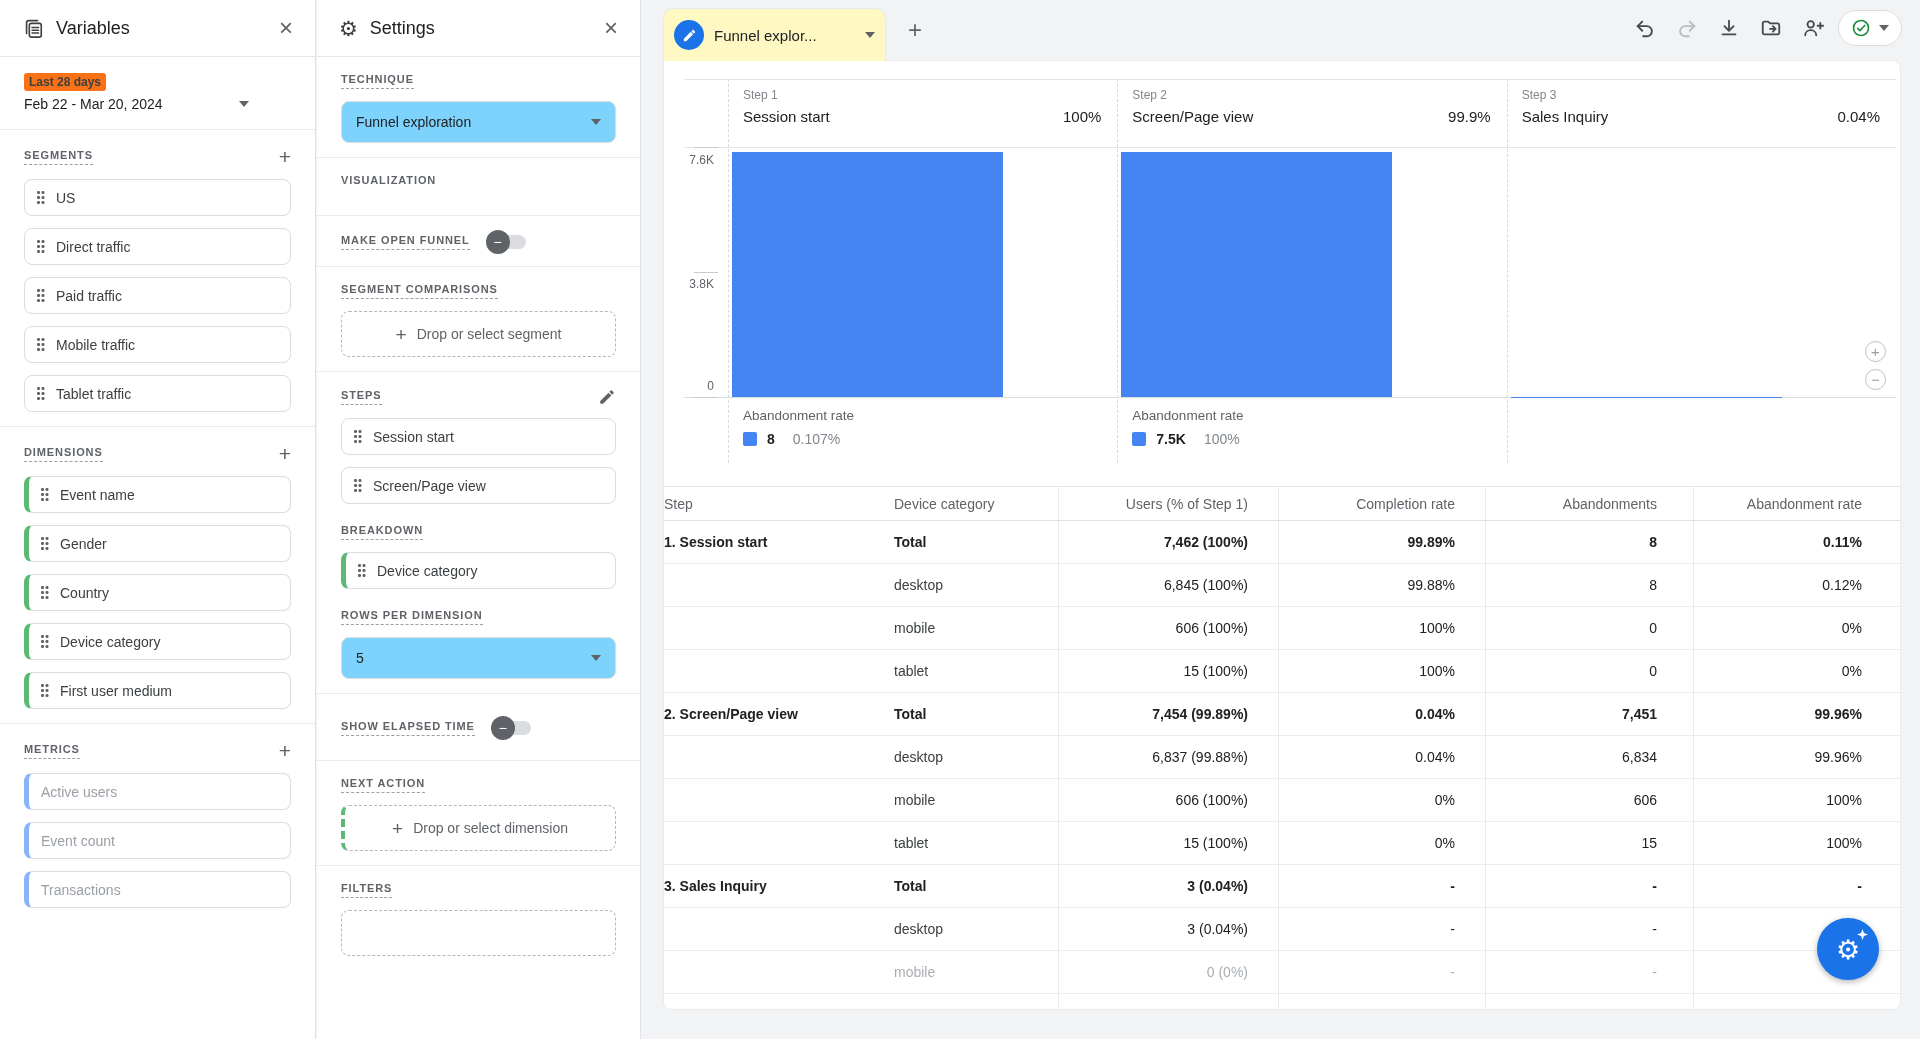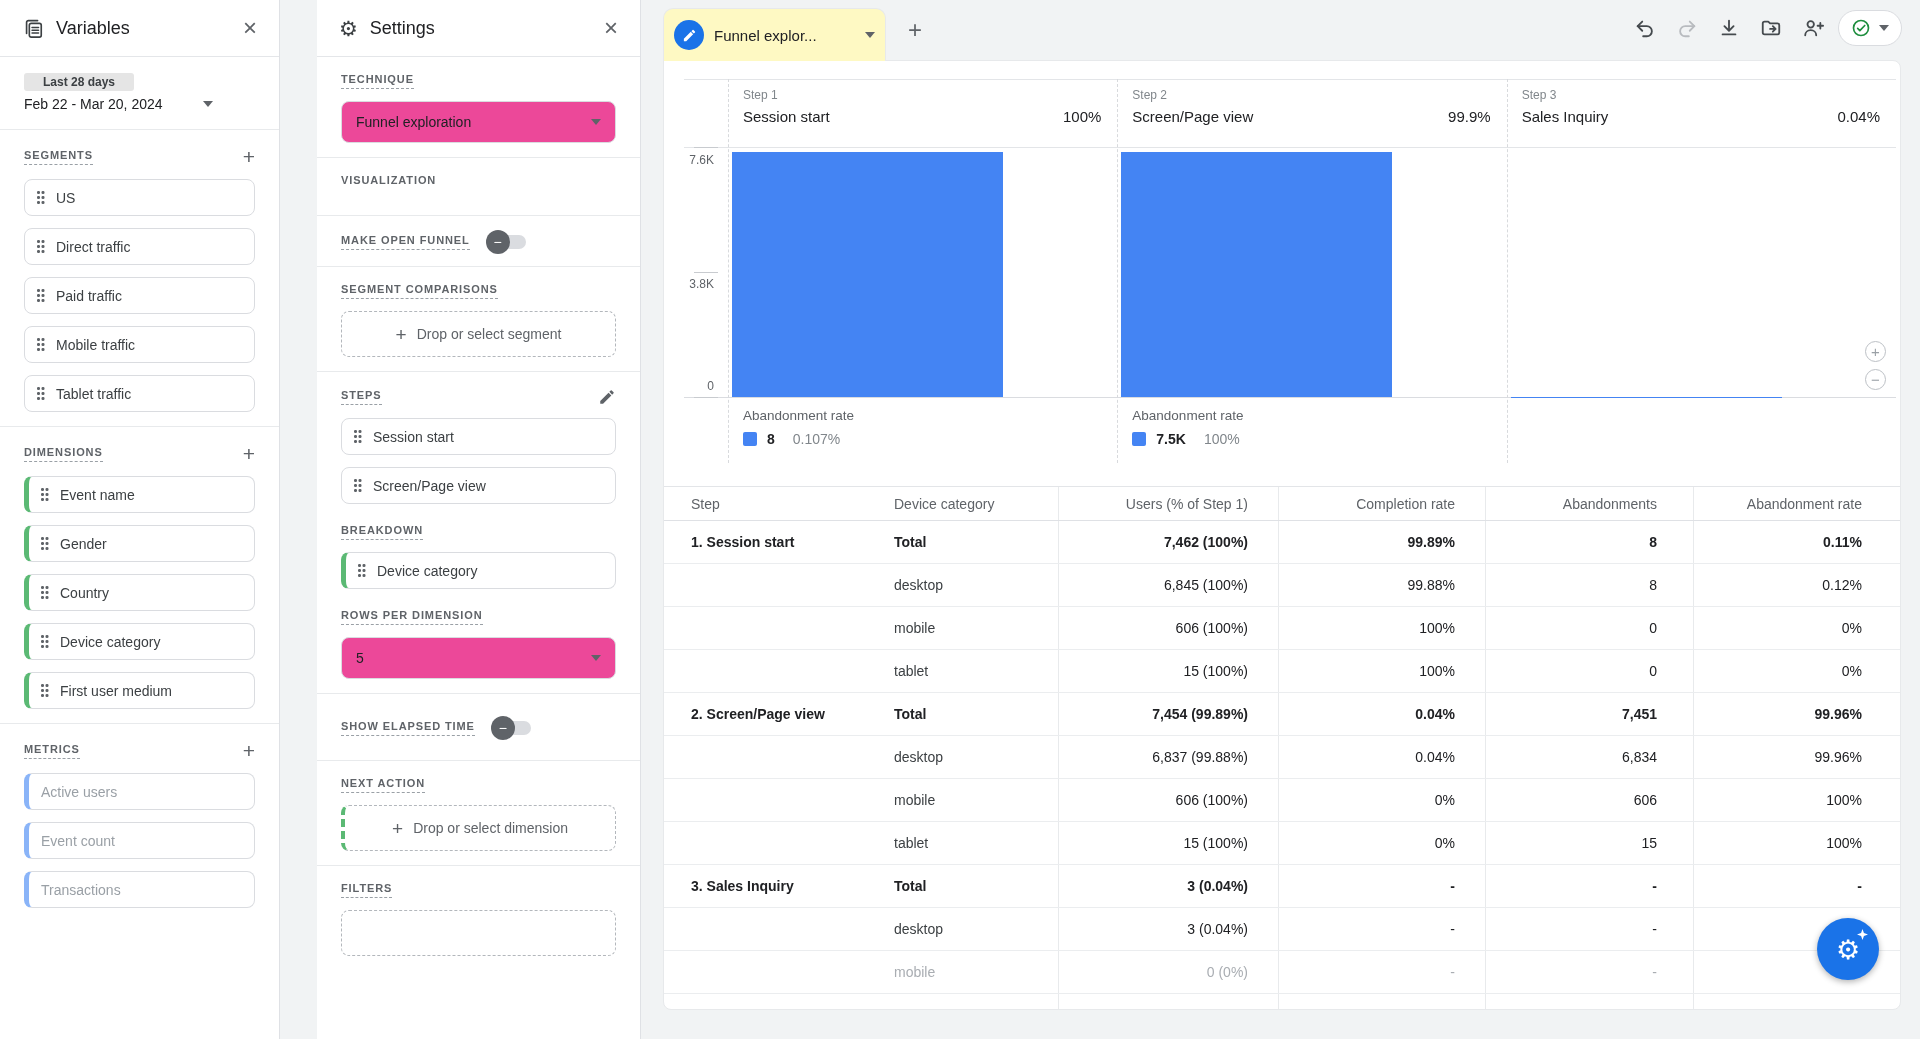--- a/index.html
+++ b/index.html
@@ -1,21 +1,21 @@
 <!DOCTYPE html>
 <html><head>
 <meta charset="utf-8">
 <style>
   * { margin:0; padding:0; box-sizing:border-box; }
   html,body { width:1920px; height:1039px; overflow:hidden; }
   body { background:#f1f3f4; font-family:"Liberation Sans", sans-serif; color:#202124; }
 
   
   .panel { position:absolute; top:0; height:1039px; background:#fff; border-right:1px solid #dfe1e5; overflow:hidden; }
-  #variables-panel { left:0; width:280px; }
+  #variables-panel { left:0; width:316px; }
   #settings-panel  { left:317px; width:324px; }
   .panel-header { height:57px; display:flex; align-items:center; gap:12px; padding:0 22px; border-bottom:1px solid #e4e6e9; }
   .panel-title { font-size:18px; color:#202124; flex:1 1 auto; }
   .close-x { font-size:24px; color:#5f6368; cursor:pointer; line-height:1; }
   .gear-glyph { font-size:21px; color:#3c4043; line-height:1; }
 
   .section { padding:16px 24px 14px 24px; border-bottom:1px solid #e8eaec; }
   .section.last { border-bottom:none; }
   .sec-head { display:flex; align-items:center; justify-content:space-between; margin-bottom:12px; }
   .sec-label { font-size:11px; letter-spacing:.9px; font-weight:bold; color:#5f6368; text-transform:uppercase;
@@ -28,28 +28,28 @@
   .chip:last-child { margin-bottom:0; }
   .chip.green { border-left:5px solid #5bb974; }
   .chip.blue  { border-left:5px solid #8ab4f8; }
   .chip.ghost { color:#9aa0a6; }
   .drag-dots { position:relative; width:7px; height:13px; flex:0 0 7px; }
   .drag-dots::before { content:""; position:absolute; left:0; top:0; width:2.5px; height:2.5px; border-radius:50%;
      background:#5f6368; box-shadow:4.5px 0 0 #5f6368, 0 5px 0 #5f6368, 4.5px 5px 0 #5f6368, 0 10px 0 #5f6368, 4.5px 10px 0 #5f6368; }
 
   
   .date-block { padding:15px 24px 17px 24px; border-bottom:1px solid #e8eaec; position:relative; cursor:pointer; }
-  .date-preset { display:inline-block; background:#e5e5e5; font-size:12px; font-weight:bold; color:#3c4043; padding:2px 19px; border-radius:3px; }
+  .date-preset { display:inline-block; background:#f97316; font-size:12px; font-weight:bold; color:#3c4043; padding:2px 5px; border-radius:3px; }
   .date-range { font-size:14px; color:#202124; margin-top:5px; }
   .caret { width:0; height:0; border-left:5px solid transparent; border-right:5px solid transparent; border-top:6px solid #5f6368; }
   .date-caret { position:absolute; right:66px; top:44px; }
 
   
   .selectbox { height:42px; border:1px solid #dadce0; border-radius:8px; display:flex; align-items:center;
-               padding:0 14px; font-size:14px; color:#202124; position:relative; cursor:pointer; background:#ec4899; }
+               padding:0 14px; font-size:14px; color:#202124; position:relative; cursor:pointer; background:#7dd3fc; }
   .selectbox .caret { position:absolute; right:14px; }
   .toggle-row { display:flex; align-items:center; gap:16px; }
   .toggle-row .sec-label { margin:0; }
   .toggle { position:relative; width:42px; height:20px; flex:0 0 42px; cursor:pointer; }
   .toggle .track { position:absolute; left:2px; top:3px; width:38px; height:14px; border-radius:8px; background:#dadce0; }
   .toggle .thumb { position:absolute; left:0; top:-2px; width:24px; height:24px; border-radius:50%; background:#5f6368;
                    color:#fff; font-size:14px; display:flex; align-items:center; justify-content:center; }
   .dropbox { border:1px dashed #b3b7bc; border-radius:8px; height:46px; display:flex; align-items:center;
              justify-content:center; gap:10px; font-size:14px; color:#5f6368; cursor:pointer; background:#fff; }
   .dropbox .plus-btn { font-size:19px; }
@@ -103,21 +103,21 @@
   #zoom-ctrls { position:absolute; right:14px; top:280px; display:flex; flex-direction:column; gap:7px; }
   .zbtn { width:21px; height:21px; border:1px solid #bdc1c6; border-radius:50%; color:#9aa0a6; font-size:15px;
           display:flex; align-items:center; justify-content:center; cursor:pointer; background:#fff; line-height:1; }
 
   
   #table { position:absolute; left:0; top:425px; width:1236px; }
   .trow, #thead { display:grid; grid-template-columns:230px 164px 220px 207px 208px 205px; align-items:center; }
   #thead { height:35px; border-top:1px solid #e3e5e8; border-bottom:1px solid #dfe1e5; font-size:14px; color:#5f6368; }
   .trow { height:43px; border-bottom:1px solid #ebedef; font-size:14px; color:#202124; }
   .tc { height:100%; display:flex; align-items:center; }
-  .tc.c1 { padding-left:27px; }
+  .tc.c1 { }
   .tc.num { justify-content:flex-end; }
   .tc.c3, .tc.c4 { padding-right:30px; }
   .tc.c5, .tc.c6 { padding-right:36px;text-align:right; }
   .tc.bl { border-left:1px solid #e8eaec; }
   .trow.bold { font-weight:bold; }
   .trow.muted { color:#a9adb2; }
   .trow .tc.c2 { color:#3c4043; }
   .trow.muted .tc.c2 { color:#a9adb2; }
   .trow.bold .tc.c2 { color:#202124; }
 

